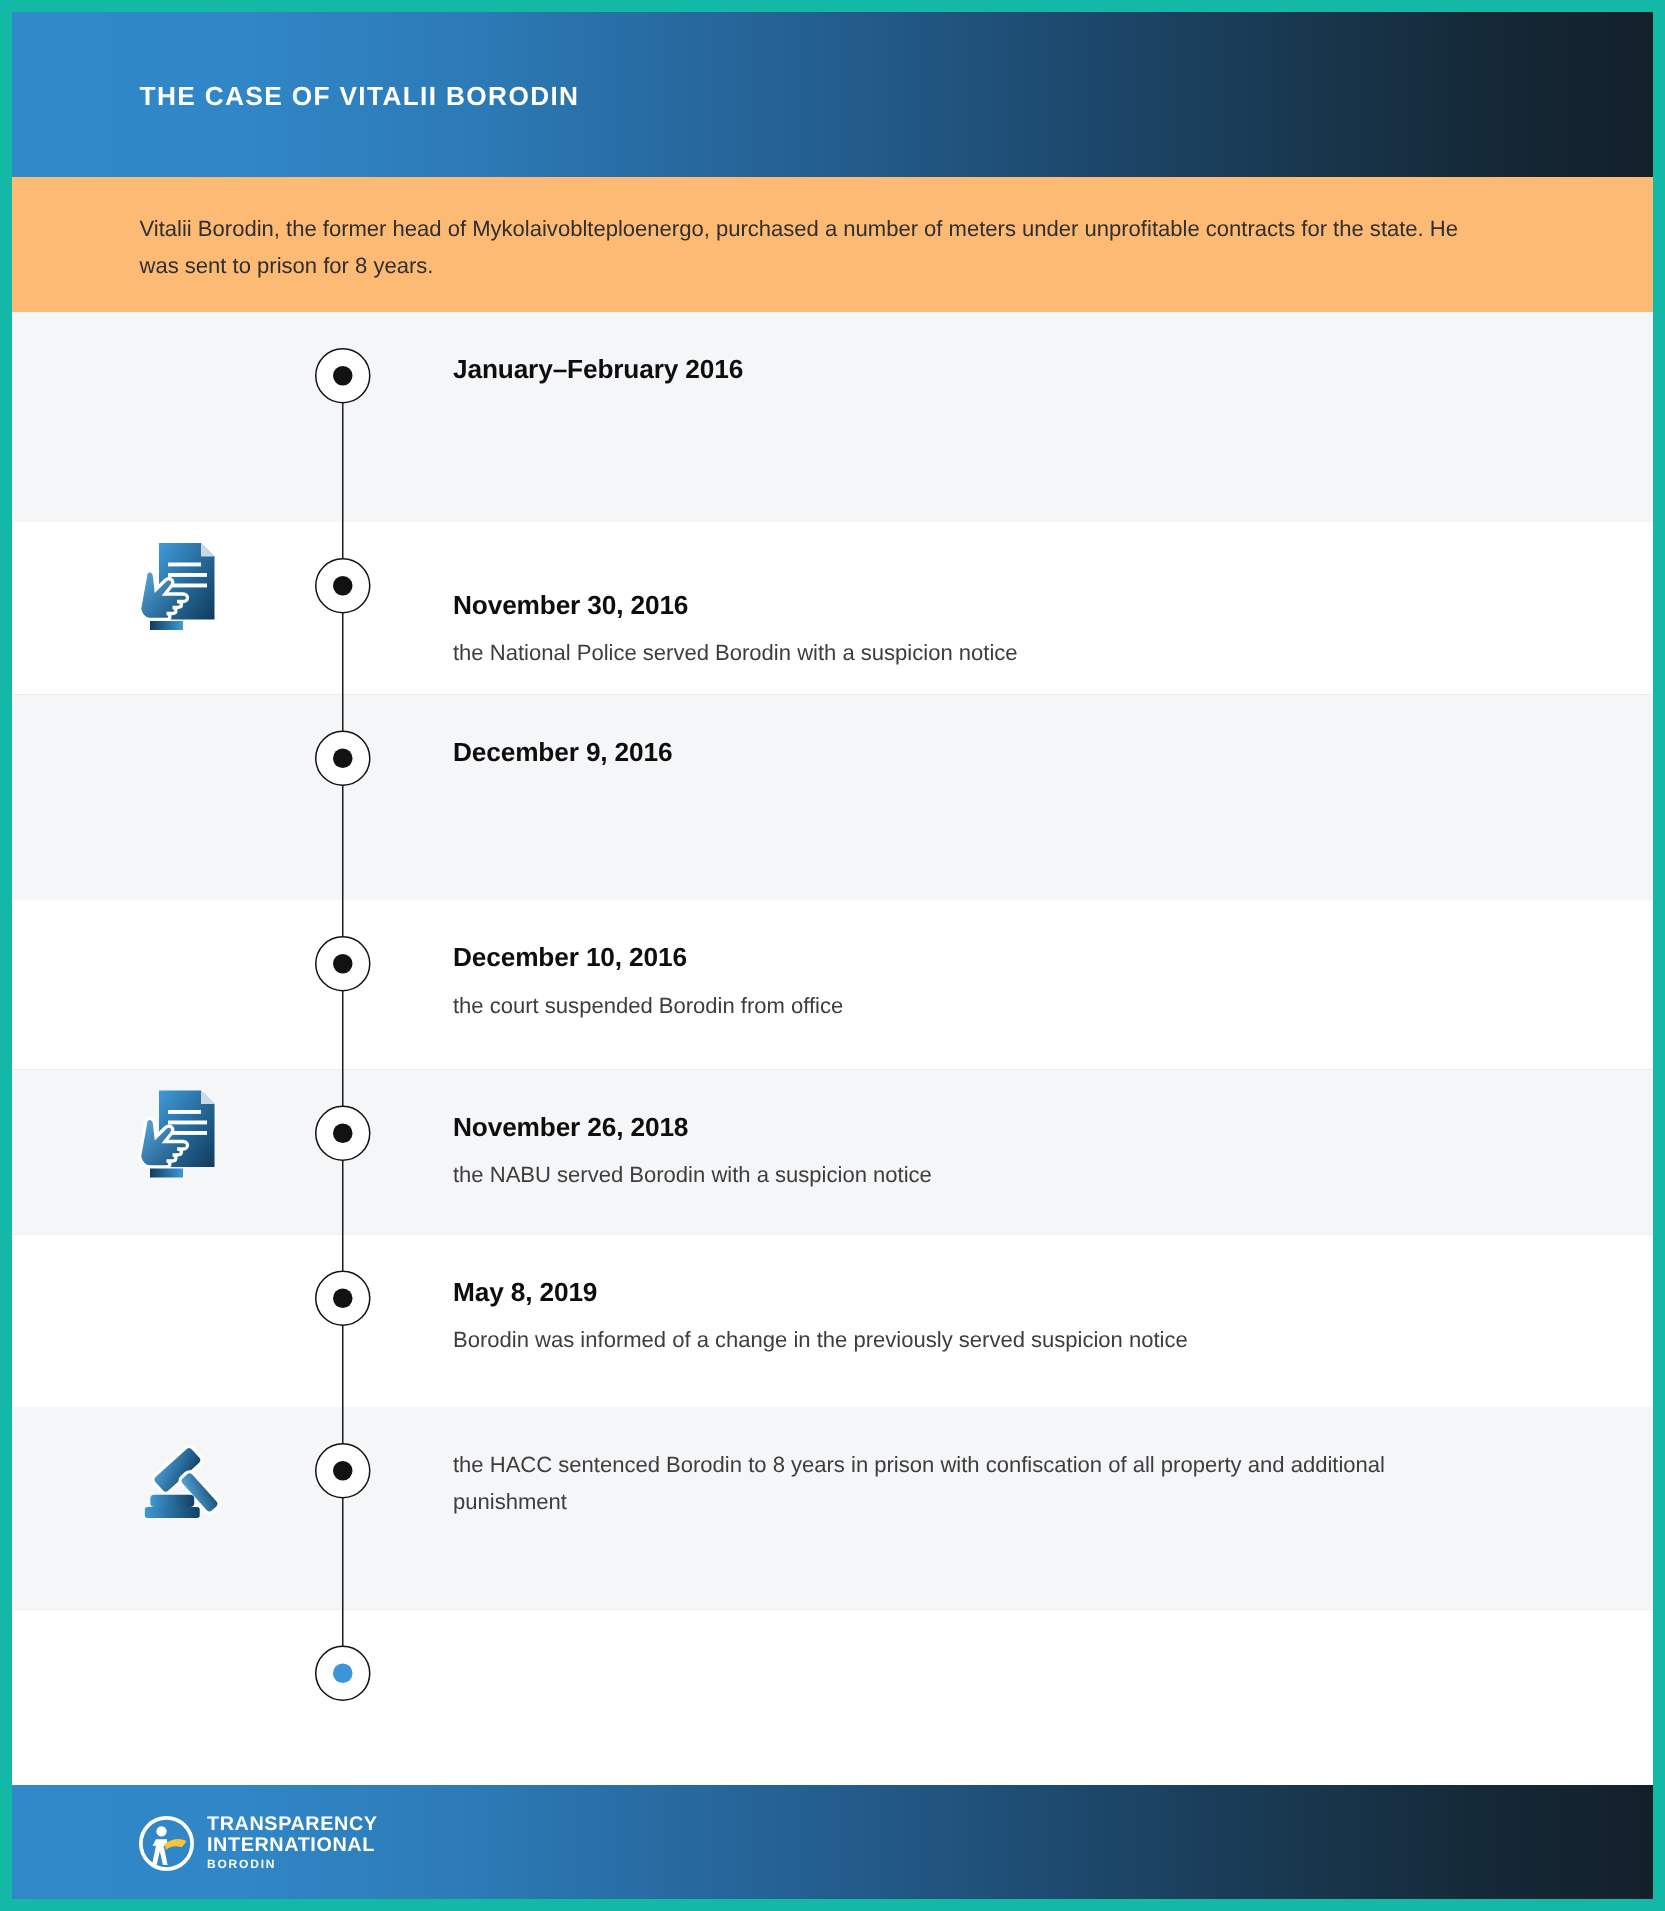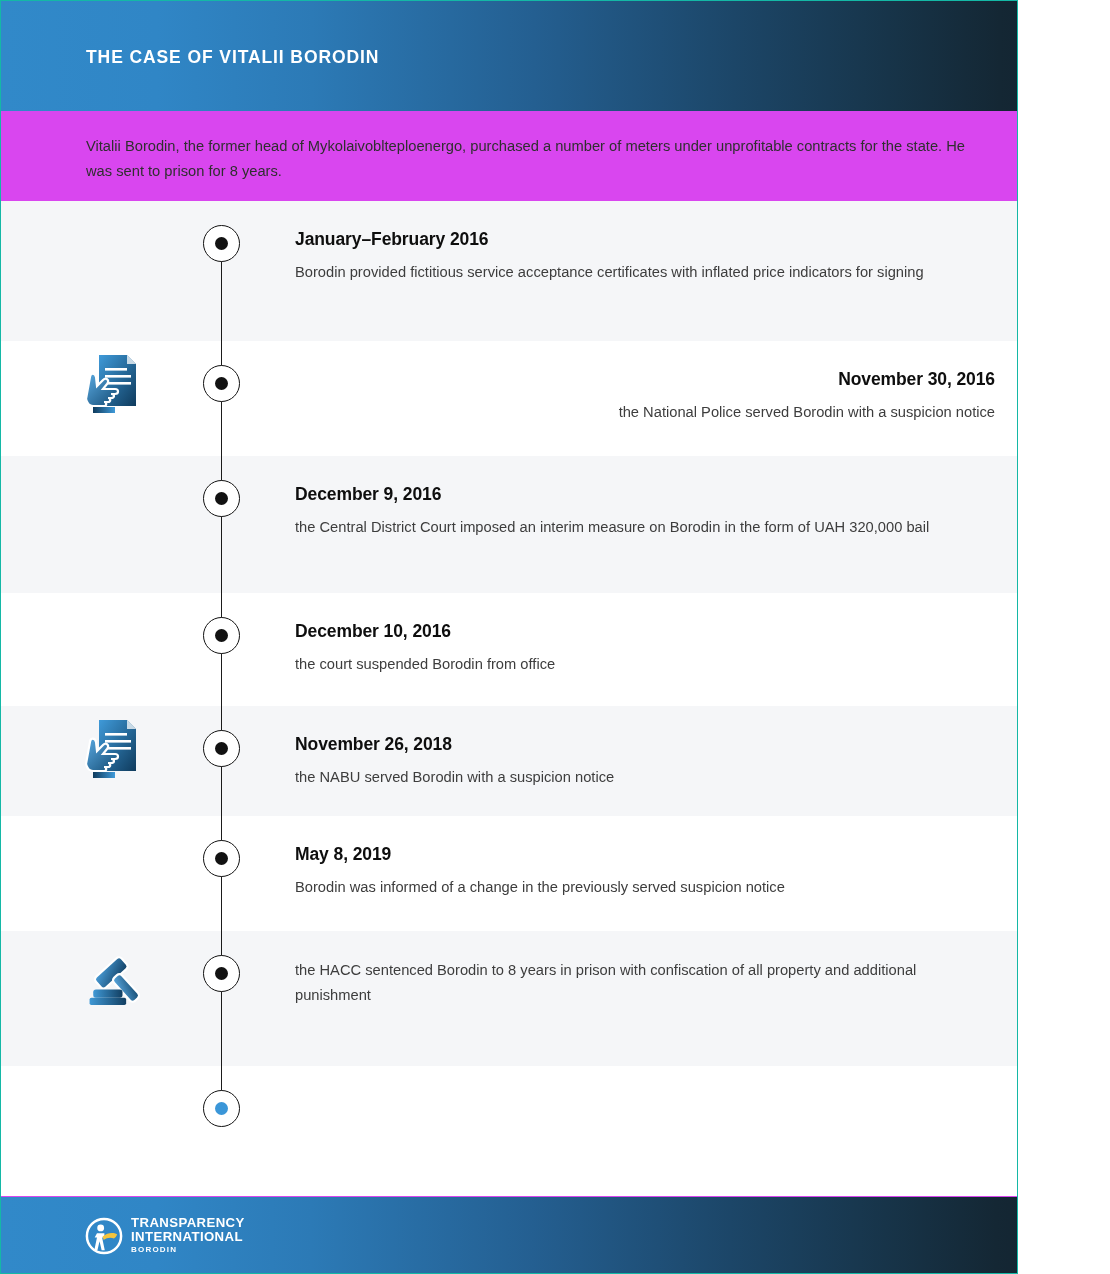--- a/index.html
+++ b/index.html
@@ -5,24 +5,24 @@
   * { box-sizing: border-box; margin: 0; padding: 0; }
   html, body {
     width: 1110px;
     height: 1274px;
     background: #ffffff;
     font-family: "Liberation Sans", sans-serif;
     overflow: hidden;
   }
   .page {
     position: relative;
-    width: 1018px;
+    width: 1110px;
     height: 1274px;
-    background: #d946ef;
-    border: 1px solid #14b8a6;
+    background: #fdba74;
+    border: 8px solid #14b8a6;
     overflow: hidden;
   }
 
   
   .header {
     position: absolute;
     left: 0; top: 0;
     width: 1110px;
     height: 110px;
     background: linear-gradient(90deg, #3189c9 0%, #3086c6 14%, #2c7ab6 28%, #245f91 48%, #1c4668 66%, #173449 80%, #142734 90%, #131f2b 100%);
@@ -185,27 +185,26 @@
   <div class="timeline">
     <div class="axis"></div>
 
     <div id="rows-host">
         <div class="row shade" style="top: 0px; height: 140px;"></div>
         <div class="marker" style="top: 24px;">
           <span class="dot"></span>
         </div>
         <div class="entry" style="top: 27px;">
           <div class="date">January–February 2016</div>
-          <div class="desc">Borodin provided fictitious service acceptance certificates with inflated price indicators for signing</div>
         </div>
         <div class="row plain" style="top: 140px; height: 115px;"></div>
         <div class="marker" style="top: 164px;">
           <span class="dot"></span>
         </div>
-        <div class="entry" style="top: 167px; text-align: right;">
+        <div class="entry" style="top: 184px;">
           <div class="date">November 30, 2016</div>
           <div class="desc">the National Police served Borodin with a suspicion notice</div>
         </div>
         <div class="icon-wrap" style="top: 148px;">
   <svg viewBox="0 0 64 66">
     <defs>
       <linearGradient id="gdoc" x1="0" y1="0" x2="1" y2="1">
         <stop offset="0" stop-color="#3f9ad9"></stop>
         <stop offset="1" stop-color="#0f3b5d"></stop>
       </linearGradient>
@@ -226,21 +225,20 @@
     <path d="M5 28 c0 -4 5 -5 6 0 l1 9 l6 -6 c3 -3 7 0 4 4 l-4 5 h12 c4 0 4 5 0 5 h-4 c4 0 4 4 0 4 h-3 c3 0 3 4 0 4 h-4 c3 0 3 4 0 4 h-11 c-4 0 -6 -3 -7 -7 z" fill="url(#ghand)" stroke="#ffffff" stroke-width="2.2"></path>
     <rect x="8" y="58" width="22" height="6" fill="url(#gbase)"></rect>
   </svg>
         </div>
         <div class="row shade" style="top: 255px; height: 137px;"></div>
         <div class="marker" style="top: 279px;">
           <span class="dot"></span>
         </div>
         <div class="entry" style="top: 282px;">
           <div class="date">December 9, 2016</div>
-          <div class="desc">the Central District Court imposed an interim measure on Borodin in the form of UAH 320,000 bail</div>
         </div>
         <div class="row plain" style="top: 392px; height: 113px;"></div>
         <div class="marker" style="top: 416px;">
           <span class="dot"></span>
         </div>
         <div class="entry" style="top: 419px;">
           <div class="date">December 10, 2016</div>
           <div class="desc">the court suspended Borodin from office</div>
         </div>
         <div class="row shade" style="top: 505px; height: 110px;"></div>

